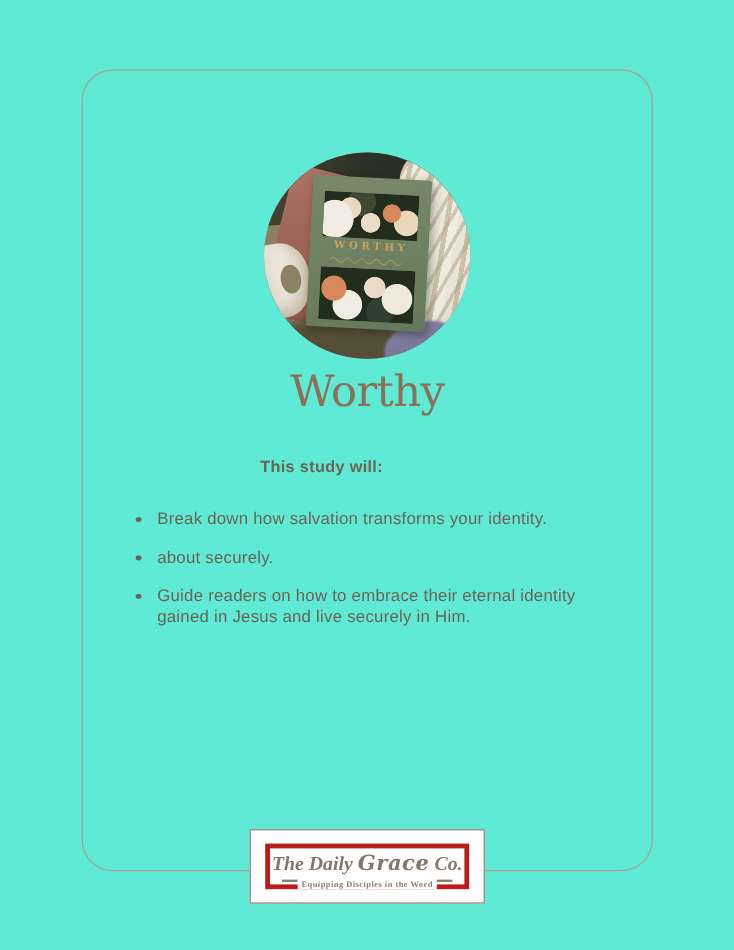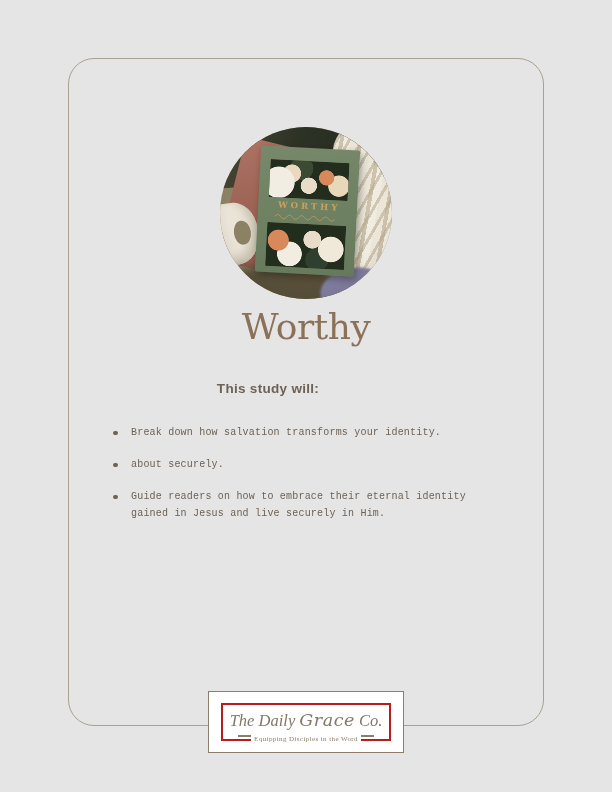--- a/index.html
+++ b/index.html
@@ -1,17 +1,17 @@
 <!DOCTYPE html>
 <html><head>
 <meta charset="utf-8">
 <style>
   html,body{margin:0;padding:0;background:#fff;}
   .page{
-    position:relative;width:612px;height:792px;background:#e5e5e5;
+    position:relative;width:612px;height:792px;background:#5eead4;
     font-family:"Liberation Sans", sans-serif;overflow:hidden;
   }
   
   .frame{
     position:absolute;left:68px;top:58px;width:476px;height:668px;
     border:1.5px solid #a9a194;border-radius:26px;box-sizing:border-box;
   }
   
   .photo{
     position:absolute;left:220px;top:127px;width:172px;height:172px;
@@ -72,31 +72,31 @@
     font-family:"DejaVu Serif", serif;font-weight:normal;
     font-size:36px;color:#8b7157;letter-spacing:-0.5px;
   }
   .subtitle{
     position:absolute;left:0;top:381px;width:536px;margin:0;text-align:center;
     font-size:13.5px;font-weight:bold;color:#6d6256;letter-spacing:0.3px;
   }
   
   .bullets{position:absolute;left:112px;top:424px;width:404px;margin:0;padding:0;list-style:none;}
   .bullets li{position:relative;padding-left:19px;margin-bottom:15px;
-    font-size:10px;line-height:17px;color:#6d6256;letter-spacing:0.2px;font-family:Liberation Mono, monospace;}
+    font-size:14px;line-height:17px;color:#6d6256;letter-spacing:0.2px;}
   .bullets .dot{position:absolute;left:1px;top:6.5px;width:4.5px;height:4.5px;
     border-radius:50%;background:#6d6256;}
   .bullets .line{display:block;}
   
   .logo{
     position:absolute;left:208px;top:691px;width:196px;height:62px;
     background:#ffffff;border:1.5px solid #8c7d6c;box-sizing:border-box;
   }
   .logo-inner{position:absolute;left:12px;right:12px;top:11px;bottom:11px;
-    border:2px solid #b91c1c;}
+    border:4px solid #b91c1c;font-weight:bold;}
   .logo-name{position:absolute;left:0;top:44%;width:100%;transform:translateY(-50%);
     text-align:center;font-family:"Liberation Serif", serif;font-style:italic;
     font-size:16.5px;color:#857767;white-space:nowrap;}
   .logo-name .grace{font-family:"DejaVu Serif", serif;font-size:17.5px;letter-spacing:0.5px;}
   .tagline-row{position:absolute;left:0;right:0;bottom:0;transform:translateY(50%);
     display:flex;justify-content:center;}
   .tag-rule{width:13px;height:1.5px;background:#8c7d6c;}
   .tagline{background:#ffffff;padding:0 3px;font-size:7px;letter-spacing:0.4px;
     color:#8c7d6c;white-space:nowrap;font-family:"Liberation Serif", serif;}
 </style>

